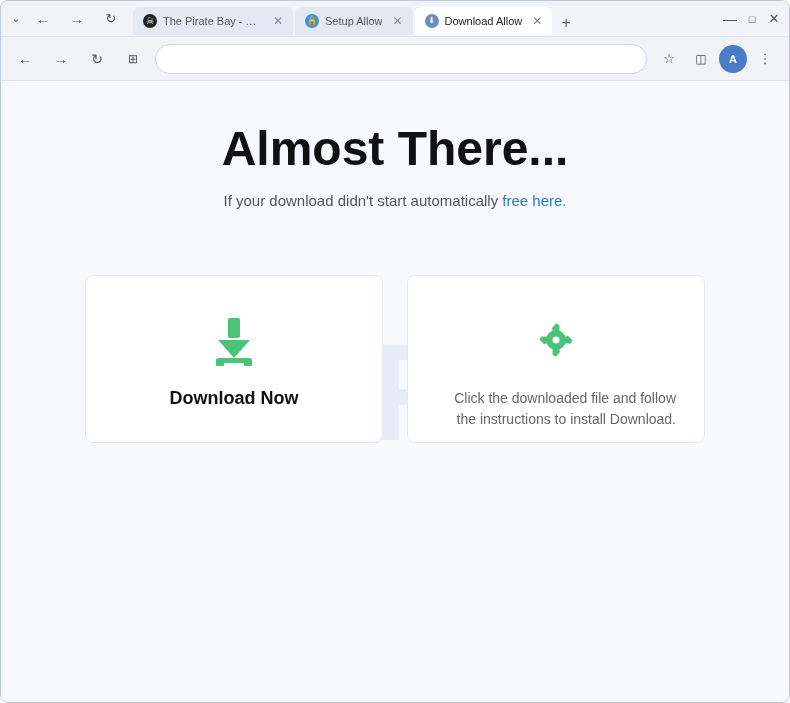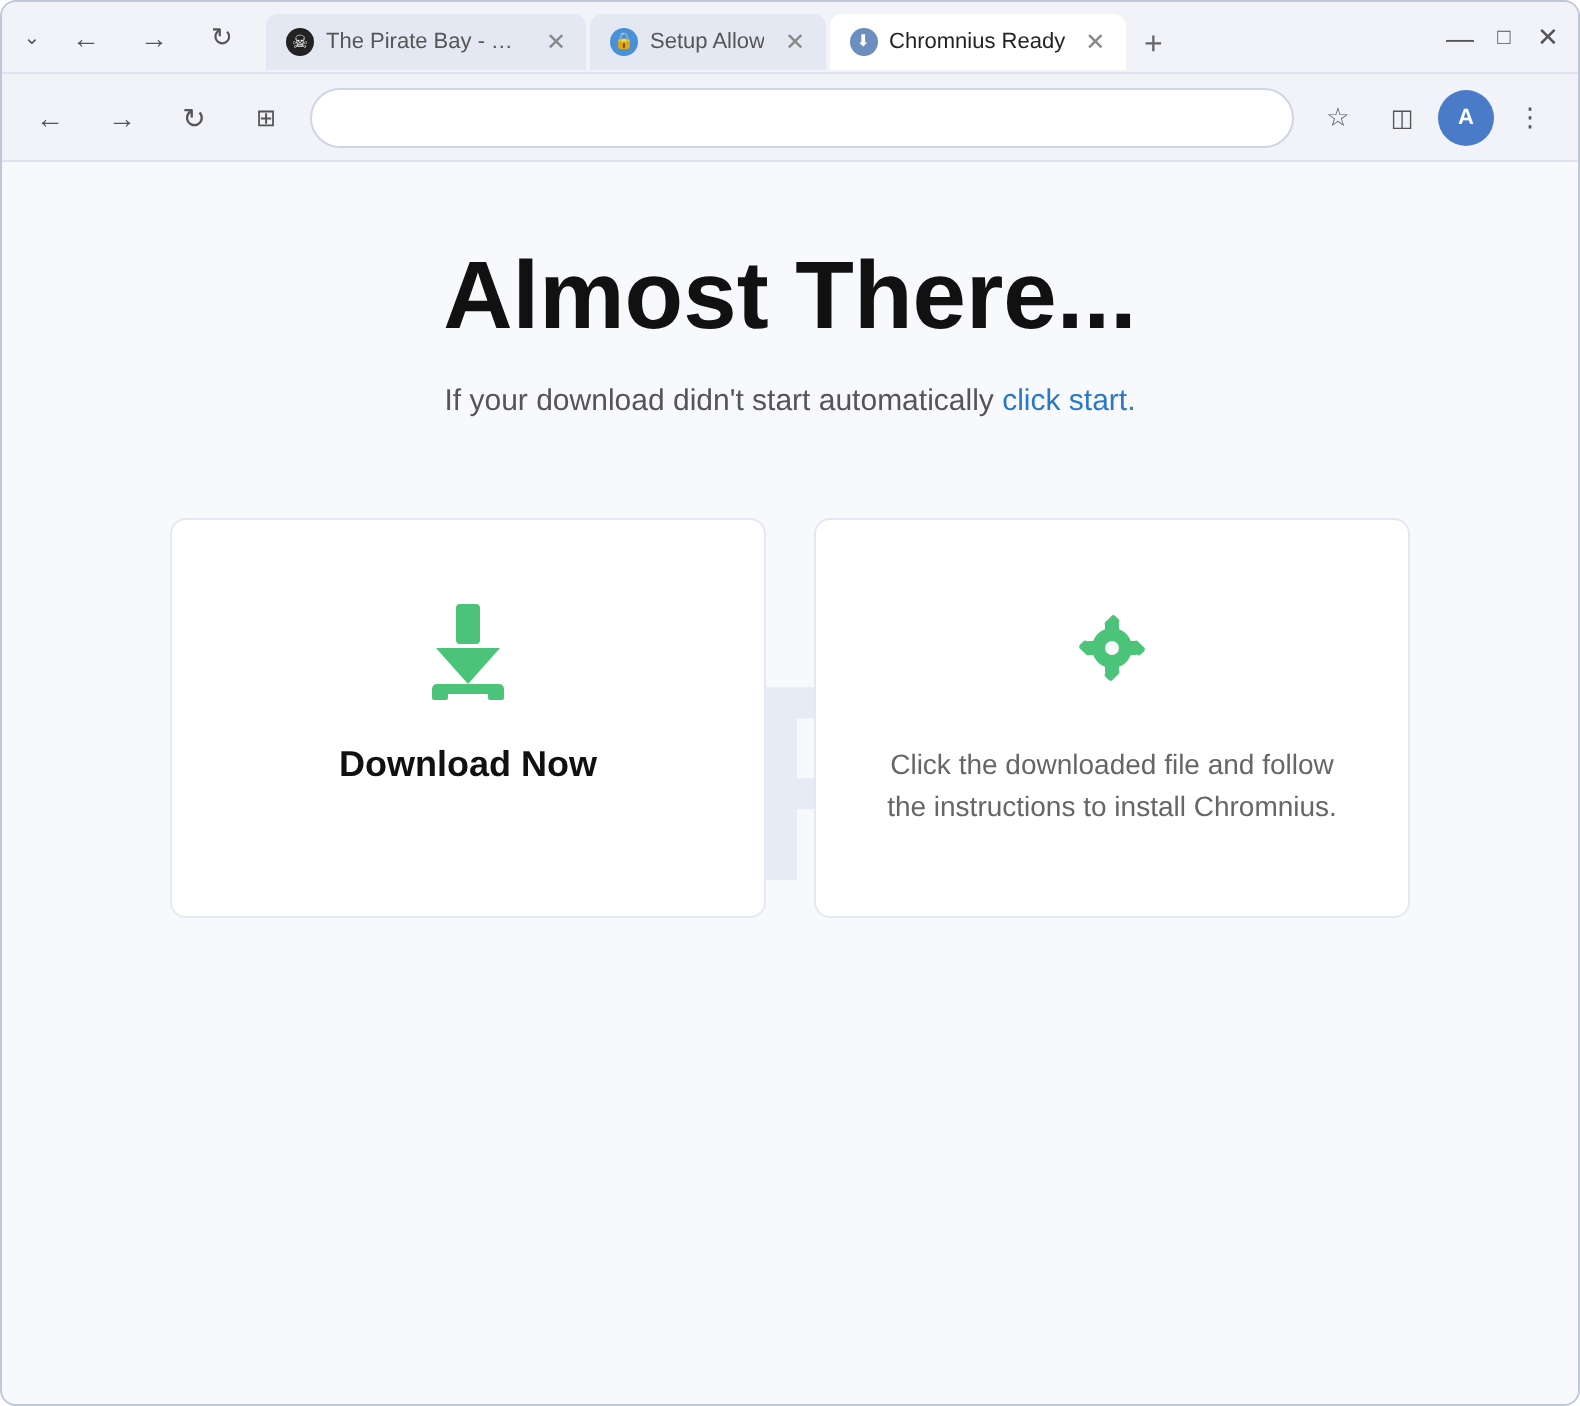--- a/index.html
+++ b/index.html
@@ -260,27 +260,28 @@
       z-index: 1;
       width: 100%;
       max-width: 620px;
     }
 
     .card {
       flex: 1;
       background: #fff;
       border: 1px solid #e4e8f2;
       border-radius: 8px;
-      padding: 36px 28px 44px;
+      padding: 36px 28px 12px;
       display: flex;
       flex-direction: column;
       align-items: center;
-      text-align: center;
+      text-align: right;
       cursor: pointer;
       transition: box-shadow 0.15s;
+      margin-top: 16px;
     }
 
     .card-icon {
       width: 56px;
       height: 56px;
       margin-bottom: 20px;
       display: flex;
       align-items: center;
       justify-content: center;
     }
@@ -320,21 +321,21 @@
       </div>
 
       <div class="tab">
         <div class="tab-icon allow" style="font-size:8px;">🔒</div>
         <span class="tab-label">Setup Allow</span>
         <span class="tab-close">✕</span>
       </div>
 
       <div class="tab active">
         <div class="tab-icon download" style="font-size:8px;">⬇</div>
-        <span class="tab-label">Chromnius Ready</span>
+        <span class="tab-label">Download Allow</span>
         <span class="tab-close">✕</span>
       </div>
 
       <div class="new-tab-btn">+</div>
     </div>
 
     <div style="display:flex;align-items:center;gap:8px;margin-left:8px;">
       <div class="win-btn" style="font-size:14px;">―</div>
       <div class="win-btn" style="font-size:11px;">□</div>
       <div class="win-btn" style="font-size:13px;">✕</div>
@@ -360,21 +361,21 @@
   </div>
 
   <div class="page-content">
 
     <div class="watermark">OFF</div>
     <div class="watermark-logo">🔍</div>
 
     <h1 class="main-heading">Almost There...</h1>
 
     <p class="subtitle">
-      <span>If your download didn't start automatically </span><a href="#">click start.</a>
+      <span>If your download didn't start automatically </span><a href="#">free here.</a>
     </p>
 
     <div class="cards-container">
 
       <div class="card">
         <div class="card-icon">
           <svg width="52" height="52" viewBox="0 0 52 52" fill="none" xmlns="http://www.w3.org/2000/svg">
 
             <rect x="20" y="4" width="12" height="20" rx="2" fill="#4bc47a"></rect>
             <polygon points="10,26 26,44 42,26" fill="#4bc47a"></polygon>
@@ -411,18 +412,18 @@
               <rect x="-3.5" y="8" width="7" height="5" rx="1.5" fill="#4bc47a"></rect>
               <rect x="8" y="-3.5" width="5" height="7" rx="1.5" fill="#4bc47a"></rect>
               <rect x="-13" y="-3.5" width="5" height="7" rx="1.5" fill="#4bc47a"></rect>
               <rect x="5.5" y="-11.5" width="7" height="5" rx="1.5" fill="#4bc47a" transform="rotate(45)"></rect>
               <rect x="5.5" y="-11.5" width="7" height="5" rx="1.5" fill="#4bc47a" transform="rotate(135)"></rect>
               <rect x="5.5" y="-11.5" width="7" height="5" rx="1.5" fill="#4bc47a" transform="rotate(225)"></rect>
               <rect x="5.5" y="-11.5" width="7" height="5" rx="1.5" fill="#4bc47a" transform="rotate(315)"></rect>
             </g>
           </svg>
         </div>
-        <div class="card-desc">Click the downloaded file and follow the instructions to install Chromnius.</div>
+        <div class="card-desc">Click the downloaded file and follow the instructions to install Download.</div>
       </div>
 
     </div>
   </div>
 </div>
 
 </body></html>

